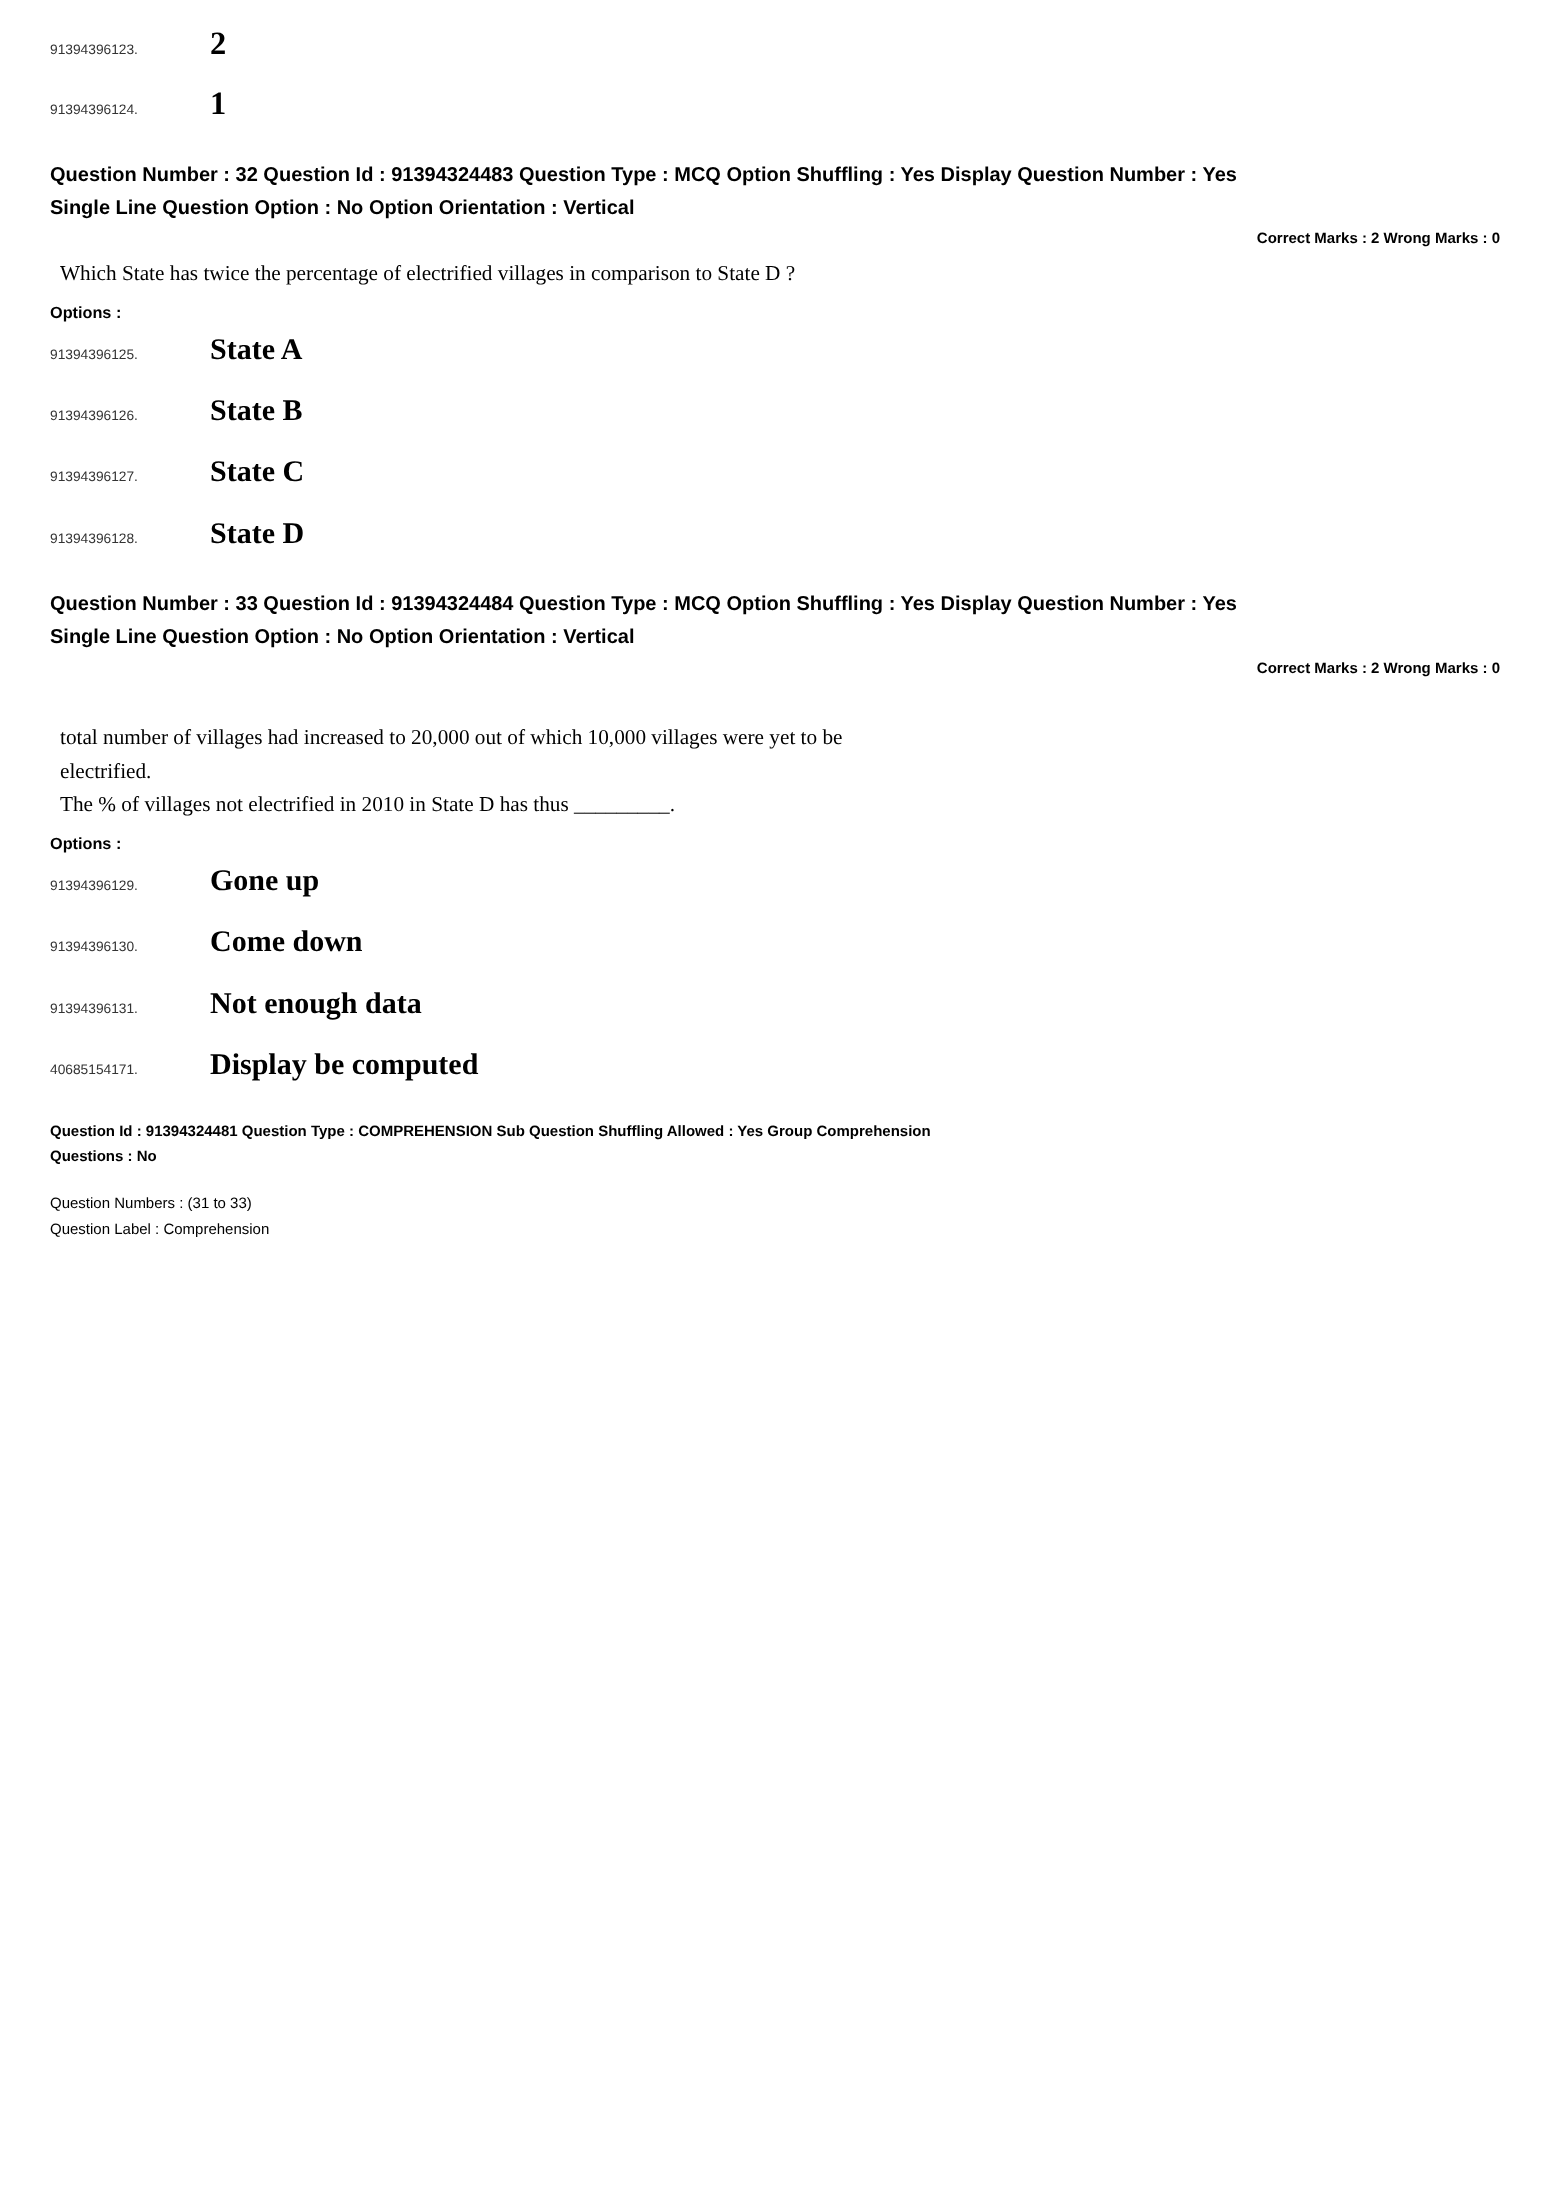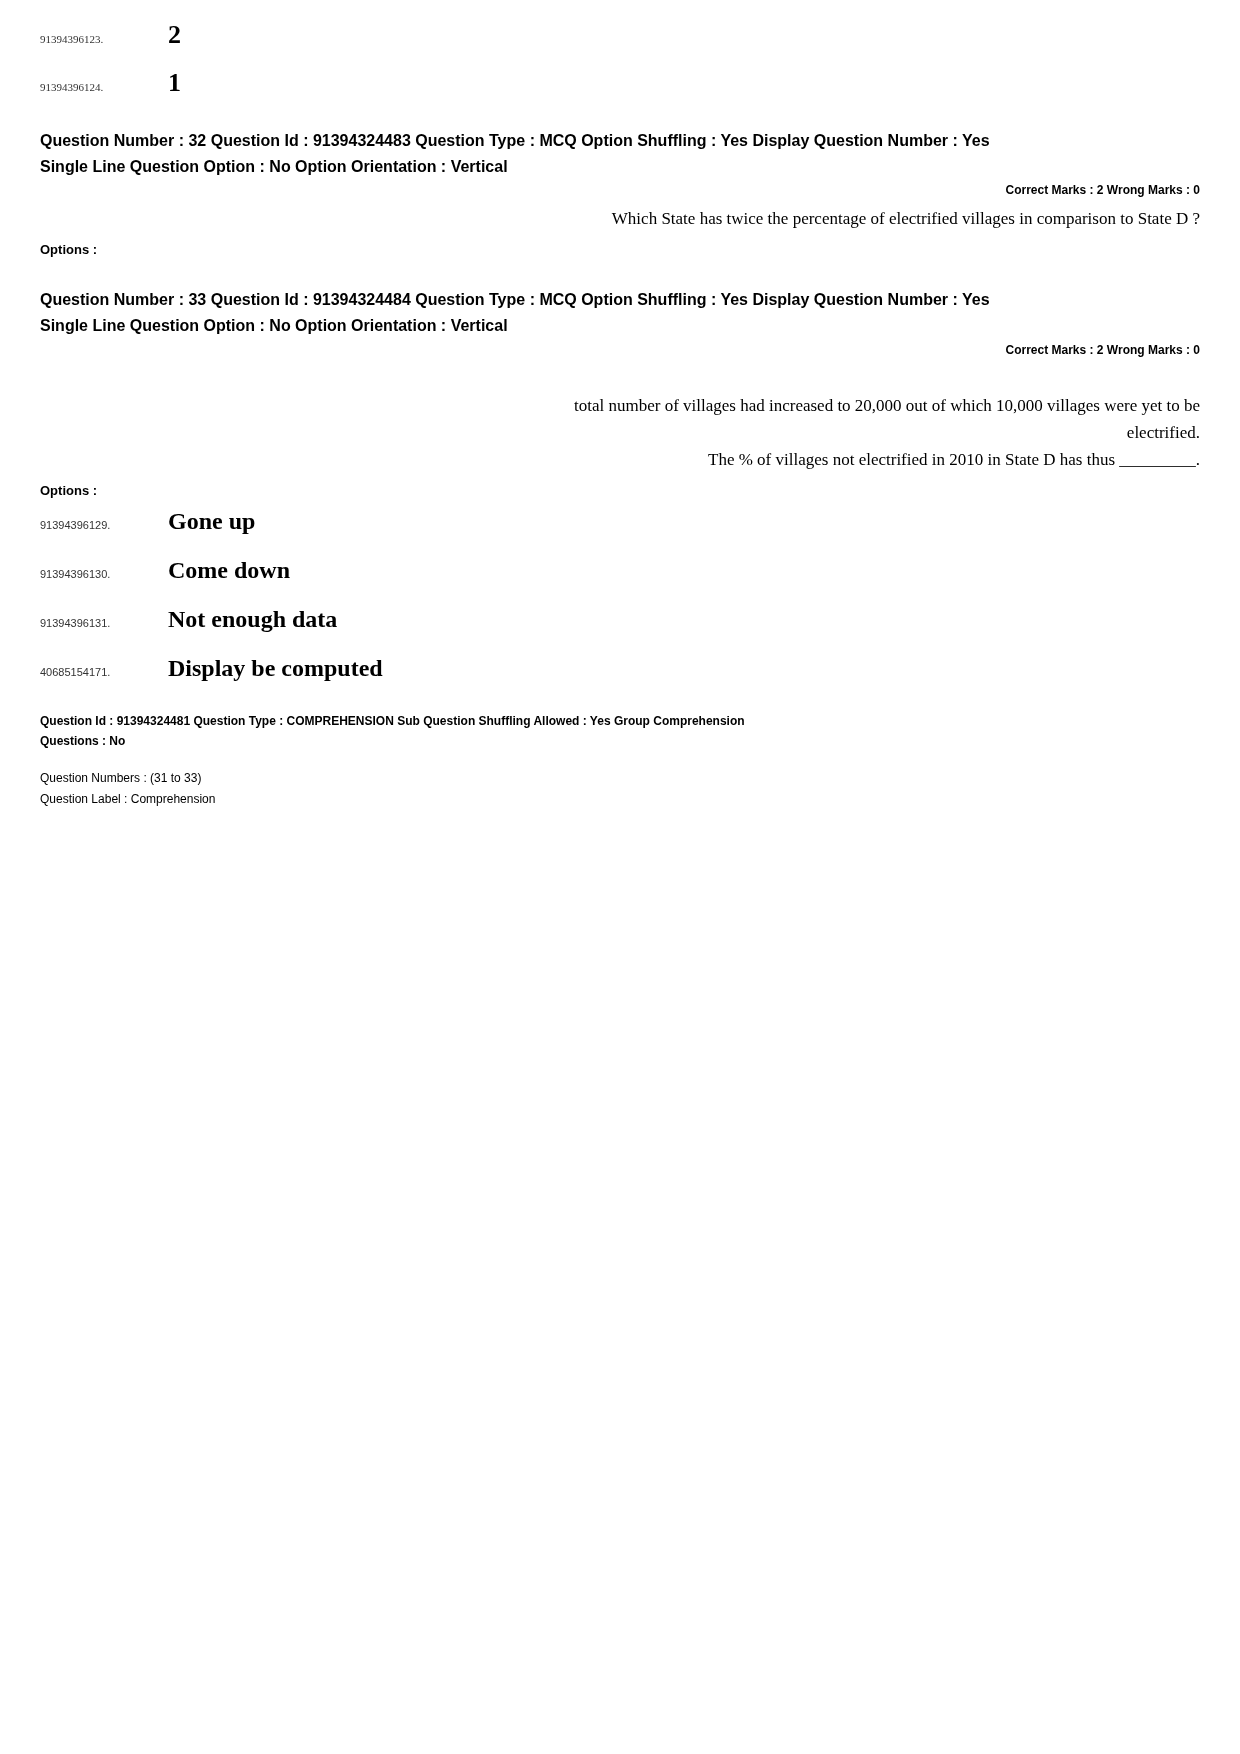--- a/index.html
+++ b/index.html
@@ -21,21 +21,21 @@
     }
     .option-row {
       display: flex;
       align-items: baseline;
       margin-bottom: 18px;
     }
     .option-id {
       font-size: 11px;
       color: #333;
       min-width: 120px;
-      font-family: Liberation Serif, serif;
+      font-family: Liberation Sans, sans-serif;
     }
     .option-text {
       font-size: 26px;
       font-weight: bold;
       margin-left: 8px;
     }
     .question-block {
       margin-bottom: 30px;
     }
     .question-meta {
@@ -50,21 +50,20 @@
       font-family: sans-serif;
       font-weight: bold;
       margin-bottom: 8px;
       text-align: right;
     }
     .question-text {
       font-size: 17px;
       line-height: 1.6;
       margin-bottom: 10px;
       padding-left: 8px;
-      text-align: right;
     }
     .options-label {
       font-size: 13px;
       font-family: sans-serif;
       font-weight: bold;
       margin-bottom: 10px;
     }
     .options-list {
       padding-left: 0;
     }
@@ -115,20 +114,38 @@
 </div>
 
 <div class="question-block">
   <div class="question-meta">
     <span>Question Number : 32  Question Id : 91394324483  Question Type : MCQ  Option Shuffling : Yes  Display Question Number : Yes</span><br>
     <span>Single Line Question Option : No  Option Orientation : Vertical</span>
   </div>
   <div class="correct-marks">Correct Marks : 2  Wrong Marks : 0</div>
   <div class="question-text">Which State has twice the percentage of electrified villages in comparison to State D ?</div>
   <div class="options-label">Options :</div>
+  <div class="options-list">
+    <div class="option-item">
+      <span class="option-id">91394396125.</span>
+      <span class="option-text">State  A</span>
+    </div>
+    <div class="option-item">
+      <span class="option-id">91394396126.</span>
+      <span class="option-text">State  B</span>
+    </div>
+    <div class="option-item">
+      <span class="option-id">91394396127.</span>
+      <span class="option-text">State  C</span>
+    </div>
+    <div class="option-item">
+      <span class="option-id">91394396128.</span>
+      <span class="option-text">State  D</span>
+    </div>
+  </div>
 </div>
 
 <div class="question-block">
   <div class="question-meta">
     <span>Question Number : 33  Question Id : 91394324484  Question Type : MCQ  Option Shuffling : Yes  Display Question Number : Yes</span><br>
     <span>Single Line Question Option : No  Option Orientation : Vertical</span>
   </div>
   <div class="correct-marks">Correct Marks : 2  Wrong Marks : 0</div>
   <div class="question-text">
     <br>

